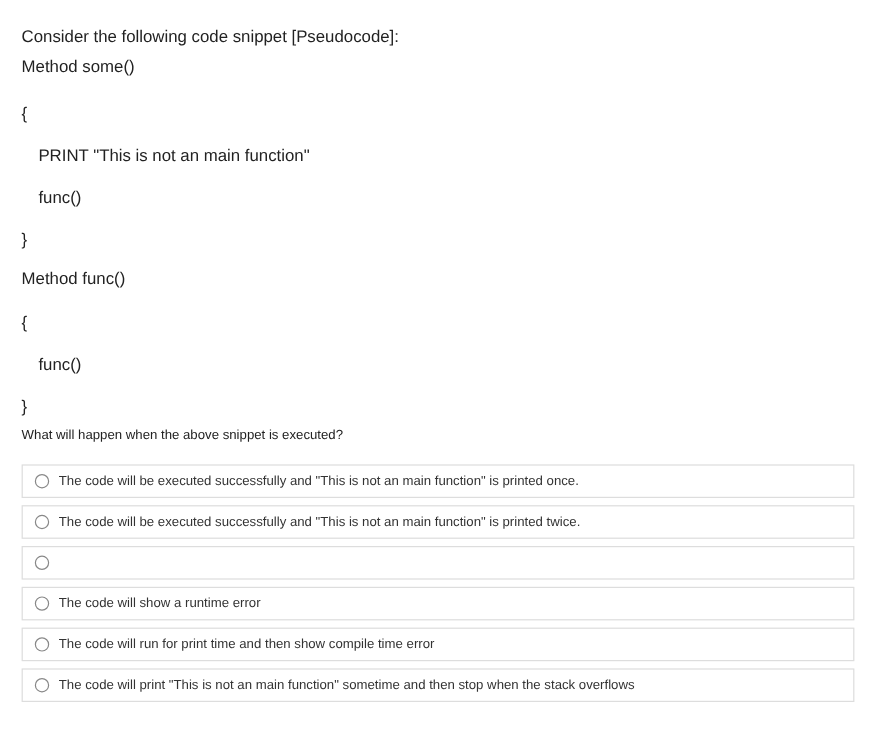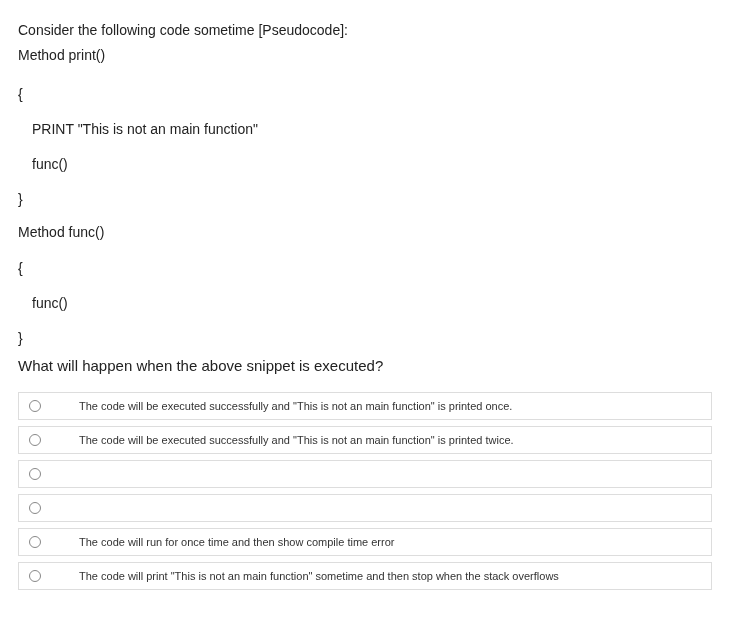--- a/index.html
+++ b/index.html
@@ -17,49 +17,48 @@
     line-height: 1.5;
   }
   .code-block {
     margin: 18px 0 4px 0;
     line-height: 1.5;
   }
   .code-block .brace { margin: 14px 0; }
   .code-block .indent { padding-left: 14px; margin: 14px 0; }
   .prompt {
     margin: 8px 0 18px 0;
-    font-size: 15px;
+    font-size: 11px;
   }
   .options { }
   .option {
     border: 1px solid #ddd;
     padding: 7px 10px;
     margin-bottom: 6px;
     display: flex;
     align-items: center;
     font-size: 11px;
     color: #333;
     cursor: pointer;
-    gap: 30px;
   }
   .option .radio {
     width: 12px;
     height: 12px;
     border: 1px solid #888;
     border-radius: 50%;
     margin-right: 8px;
     flex-shrink: 0;
   }
 </style>
 </head>
 <body>
 
 <div class="question-text">
-  <p>Consider the following code sometime [Pseudocode]:</p>
-  <p>Method print()</p>
+  <p>Consider the following code snippet [Pseudocode]:</p>
+  <p>Method some()</p>
 </div>
 
 <div class="code-block">
   <div class="brace">{</div>
   <div class="indent">PRINT "This is not an main function"</div>
   <div class="indent">func()</div>
   <div class="brace">}</div>
 </div>
 
 <div>Method func()</div>
@@ -79,22 +78,23 @@
   </label>
   <label class="option">
     <span class="radio"></span>
     <span>The code will be executed successfully and "This is not an main function" is printed twice.</span>
   </label>
   <label class="option">
     <span class="radio"></span>
   </label>
   <label class="option">
     <span class="radio"></span>
+    <span>The code will show a runtime error</span>
   </label>
   <label class="option">
     <span class="radio"></span>
-    <span>The code will run for once time and then show compile time error</span>
+    <span>The code will run for print time and then show compile time error</span>
   </label>
   <label class="option">
     <span class="radio"></span>
     <span>The code will print "This is not an main function" sometime and then stop when the stack overflows</span>
   </label>
 </div>
 
 </body></html>

